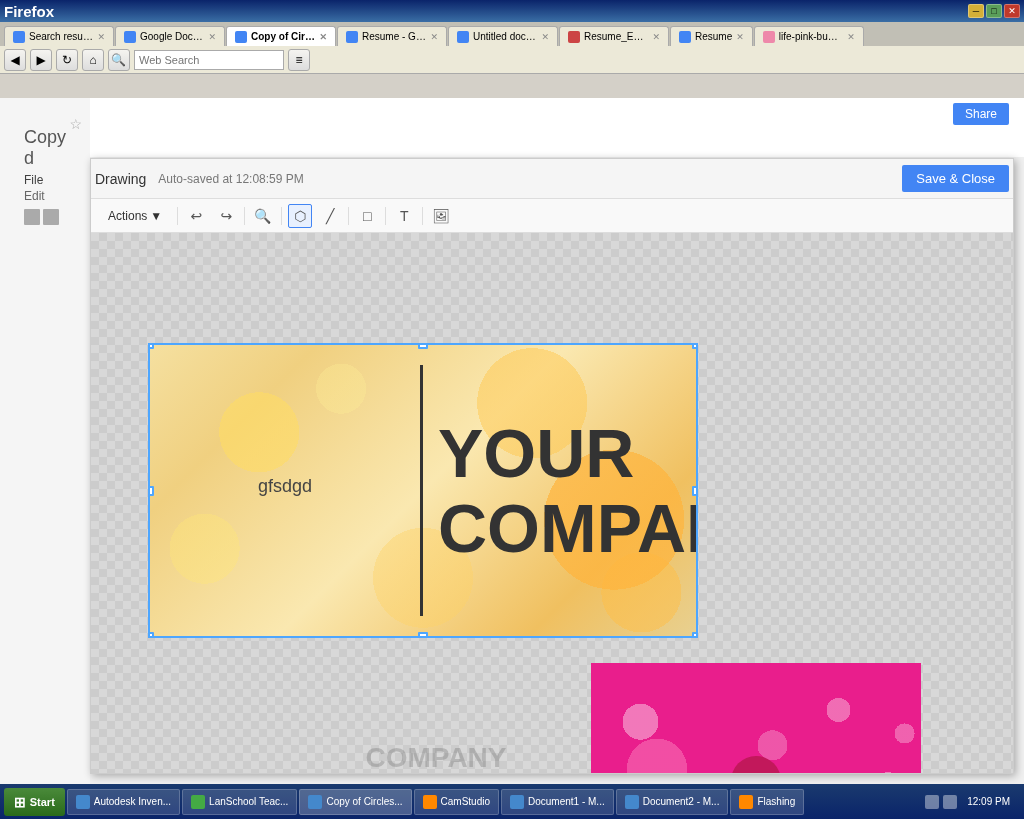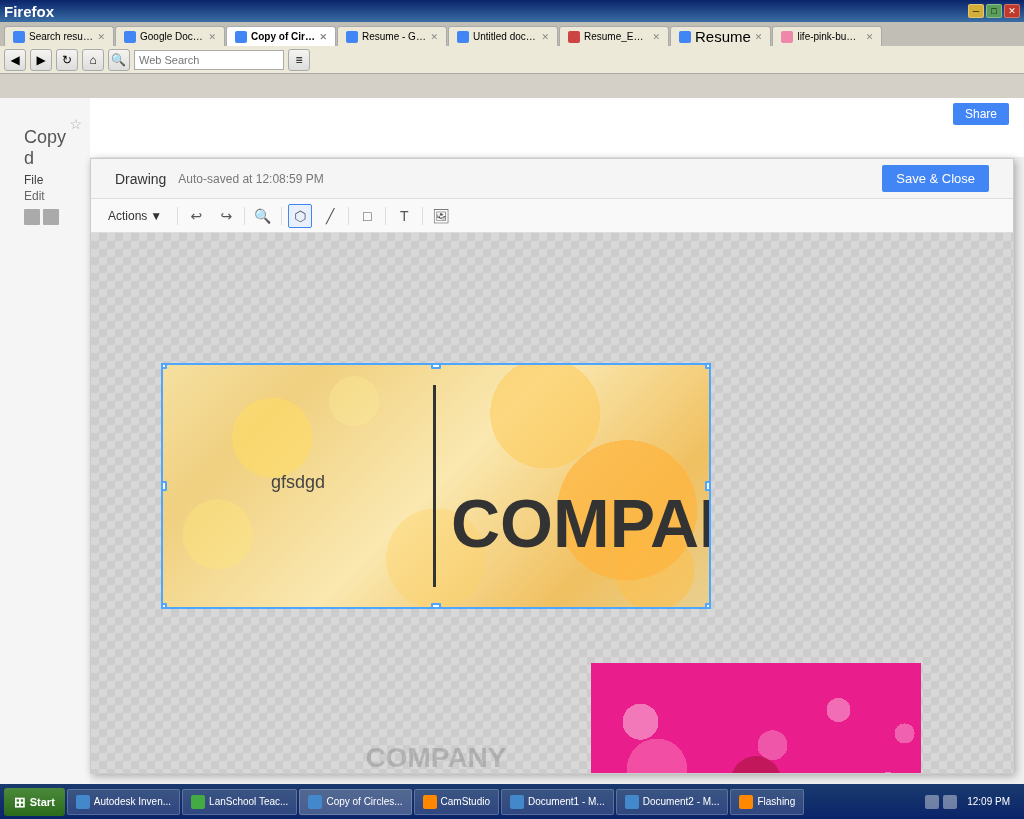--- a/index.html
+++ b/index.html
@@ -158,21 +158,21 @@
       box-shadow: 2px 2px 8px rgba(0,0,0,0.3);
       z-index: 50;
     }
 
     .drawing-header {
       height: 40px;
       background: #f5f5f5;
       border-bottom: 1px solid #ddd;
       display: flex;
       align-items: center;
-      padding: 0 24px;
+      padding: 0 4px;
       gap: 12px;
     }
 
     .drawing-title {
       font-size: 14px;
       font-weight: 500;
       color: #333;
     }
 
     .drawing-autosave {
@@ -248,28 +248,27 @@
       background-size: 16px 16px;
       background-position: 0 0, 0 8px, 8px -8px, -8px 0px;
       background-color: #d8d8d8;
       overflow: hidden;
     }
 
     
     .business-card {
       position: absolute;
       top: 110px;
-      left: 70px;
+      left: 57px;
       width: 550px;
-      height: 246px;
+      height: 295px;
       background: linear-gradient(135deg, #f5e0a0 0%, #f0d080 20%, #fae8b0 50%, #f0c060 80%, #e8d090 100%);
       border: 2px solid #4da6ff;
       cursor: move;
       overflow: hidden;
-      margin-top: 20px;
     }
 
     
     .business-card::before {
       content: '';
       position: absolute;
       top: 0; left: 0; right: 0; bottom: 0;
       background:
         radial-gradient(circle at 20% 30%, rgba(255,220,100,0.6) 40px, transparent 40px),
         radial-gradient(circle at 70% 20%, rgba(255,200,80,0.5) 55px, transparent 55px),
@@ -547,21 +546,21 @@
       <span style="font-size:10px;overflow:hidden;text-overflow:ellipsis">Untitled docume...</span>
       <span class="tab-close">✕</span>
     </div>
     <div class="tab">
       <div class="tab-favicon" style="background:#cc4444"></div>
       <span style="font-size:10px;overflow:hidden;text-overflow:ellipsis">Resume_Example...</span>
       <span class="tab-close">✕</span>
     </div>
     <div class="tab">
       <div class="tab-favicon" style="background:#4285f4"></div>
-      <span style="font-size:15px;overflow:hidden;text-overflow:ellipsis">Resume</span>
+      <span style="font-size:10px;overflow:hidden;text-overflow:ellipsis">Resume</span>
       <span class="tab-close">✕</span>
     </div>
     <div class="tab">
       <div class="tab-favicon" style="background:#ee88aa"></div>
       <span style="font-size:10px;overflow:hidden;text-overflow:ellipsis">life-pink-bubbles-...</span>
       <span class="tab-close">✕</span>
     </div>
   </div>
 
   <div class="nav-bar">
@@ -641,21 +640,21 @@
         <div class="handle bot-left"></div>
         <div class="handle bot-center"></div>
         <div class="handle bot-right"></div>
 
         <div class="card-left">
           <div class="card-company-small">gfsdgd</div>
         </div>
         <div class="card-divider"></div>
         <div class="card-right">
           <div class="card-company-name">
-            <br>
+            <span>YOUR</span><br>
             <span>COMPANY</span>
           </div>
         </div>
       </div>
 
       <div class="pink-card">
         <div class="pink-center-circle"></div>
       </div>
 
       <div style="position:absolute;bottom:0;left:70px;width:550px;height:30px;display:flex;align-items:center;justify-content:center;opacity:0.3">

